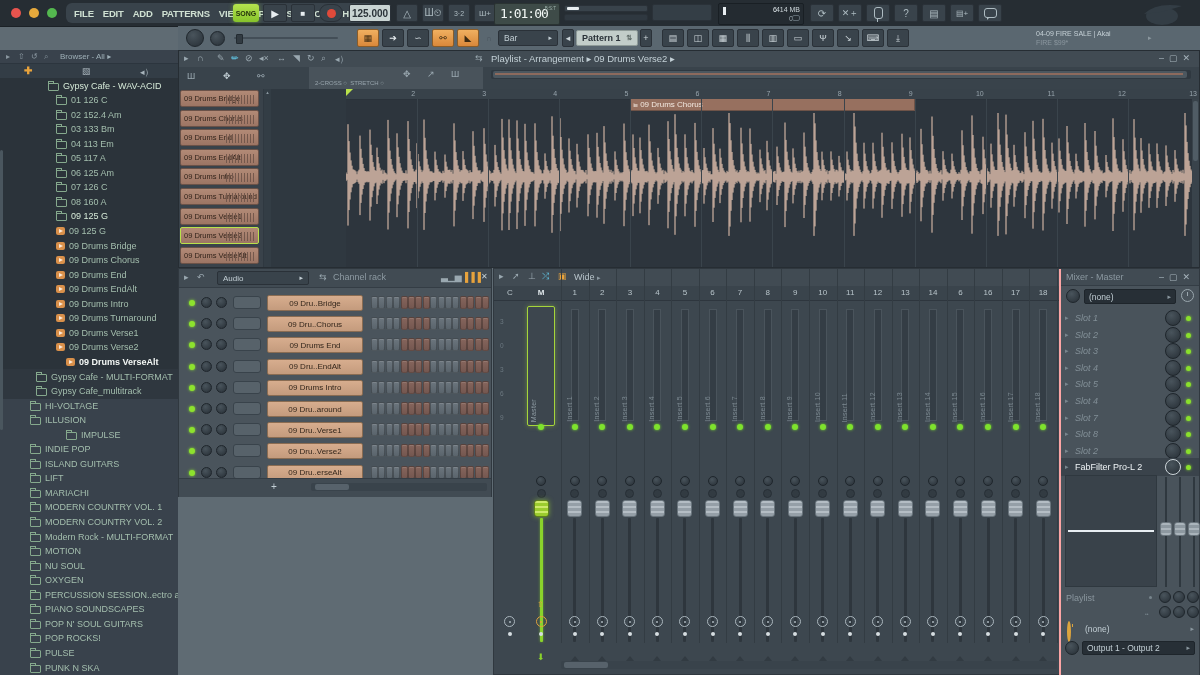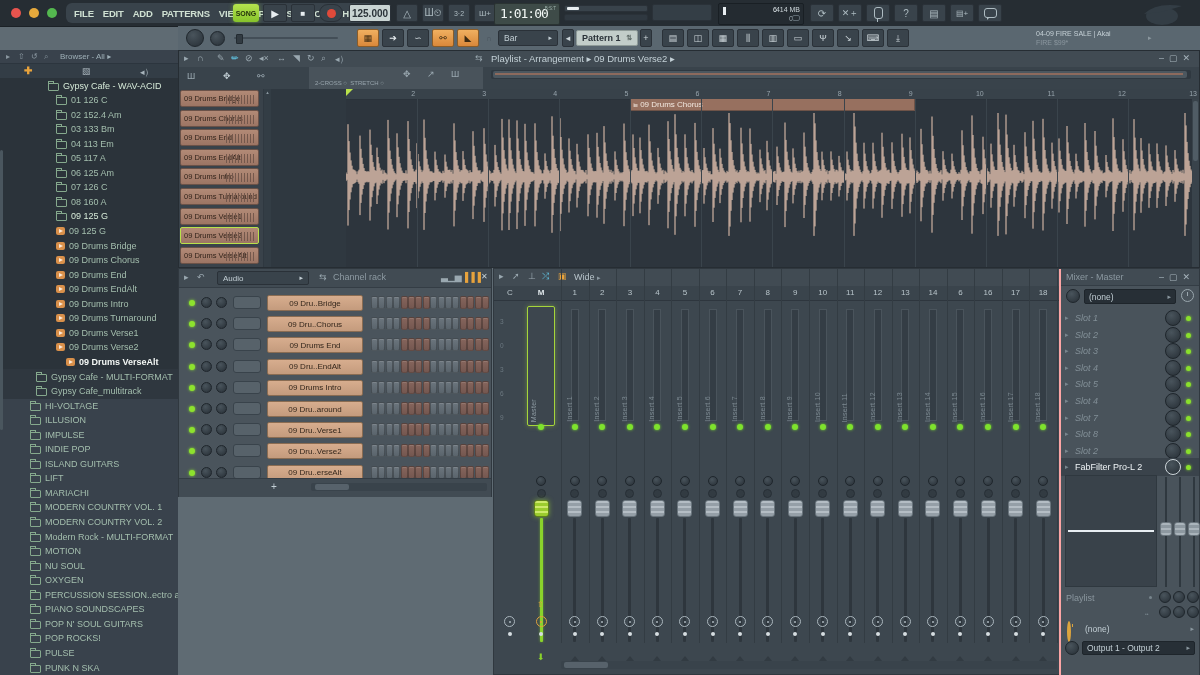--- a/index.html
+++ b/index.html
@@ -393,21 +393,21 @@
         <div class="brow" style="top: 320.1px;">
           <span style="width: 26px; flex: 0 0 auto;"></span>
           <span class="fico"></span>
           <span class="blabel">HI-VOLTAGE</span>
         </div>
         <div class="brow" style="top: 334.65px;">
           <span style="width: 26px; flex: 0 0 auto;"></span>
           <span class="fico"></span>
           <span class="blabel">ILLUSION</span>
         </div>
-        <div class="brow" style="top: 349.2px;">
+        <div class="brow" style="top: 349.2px; padding-left: 36px;">
           <span style="width: 26px; flex: 0 0 auto;"></span>
           <span class="fico"></span>
           <span class="blabel">IMPULSE</span>
         </div>
         <div class="brow" style="top: 363.75px;">
           <span style="width: 26px; flex: 0 0 auto;"></span>
           <span class="fico"></span>
           <span class="blabel">INDIE POP</span>
         </div>
         <div class="brow" style="top: 378.3px;">

